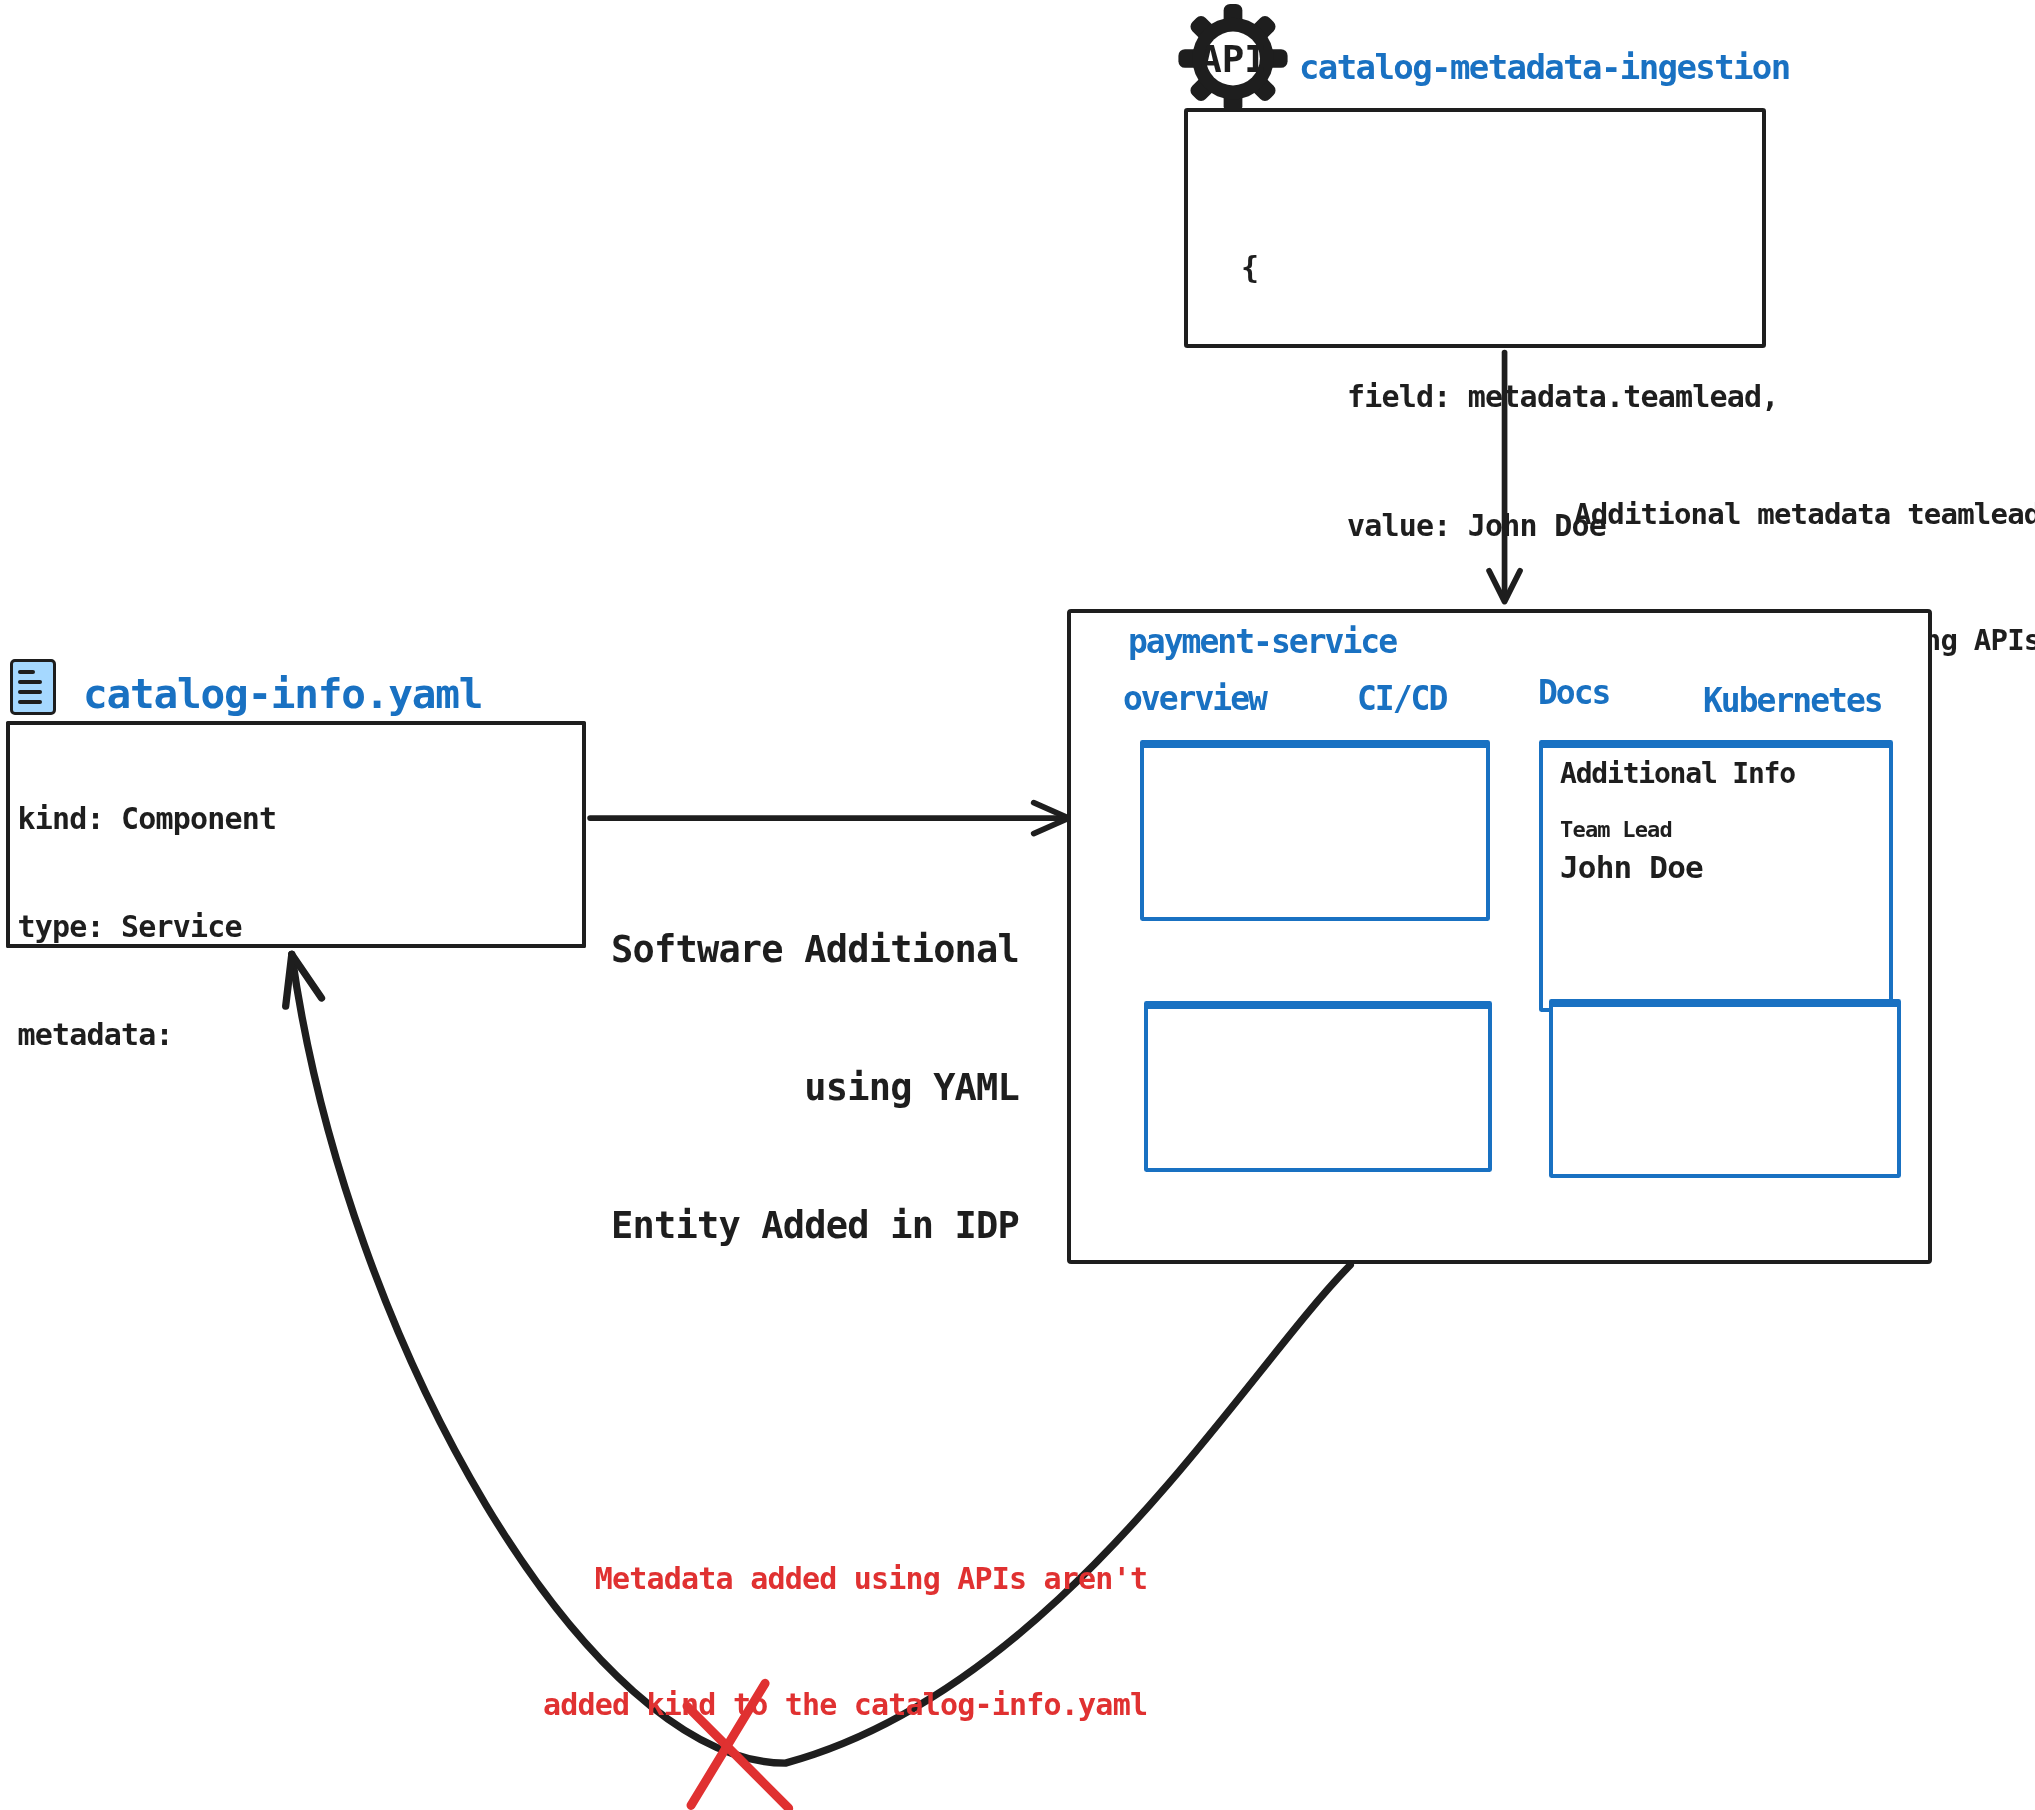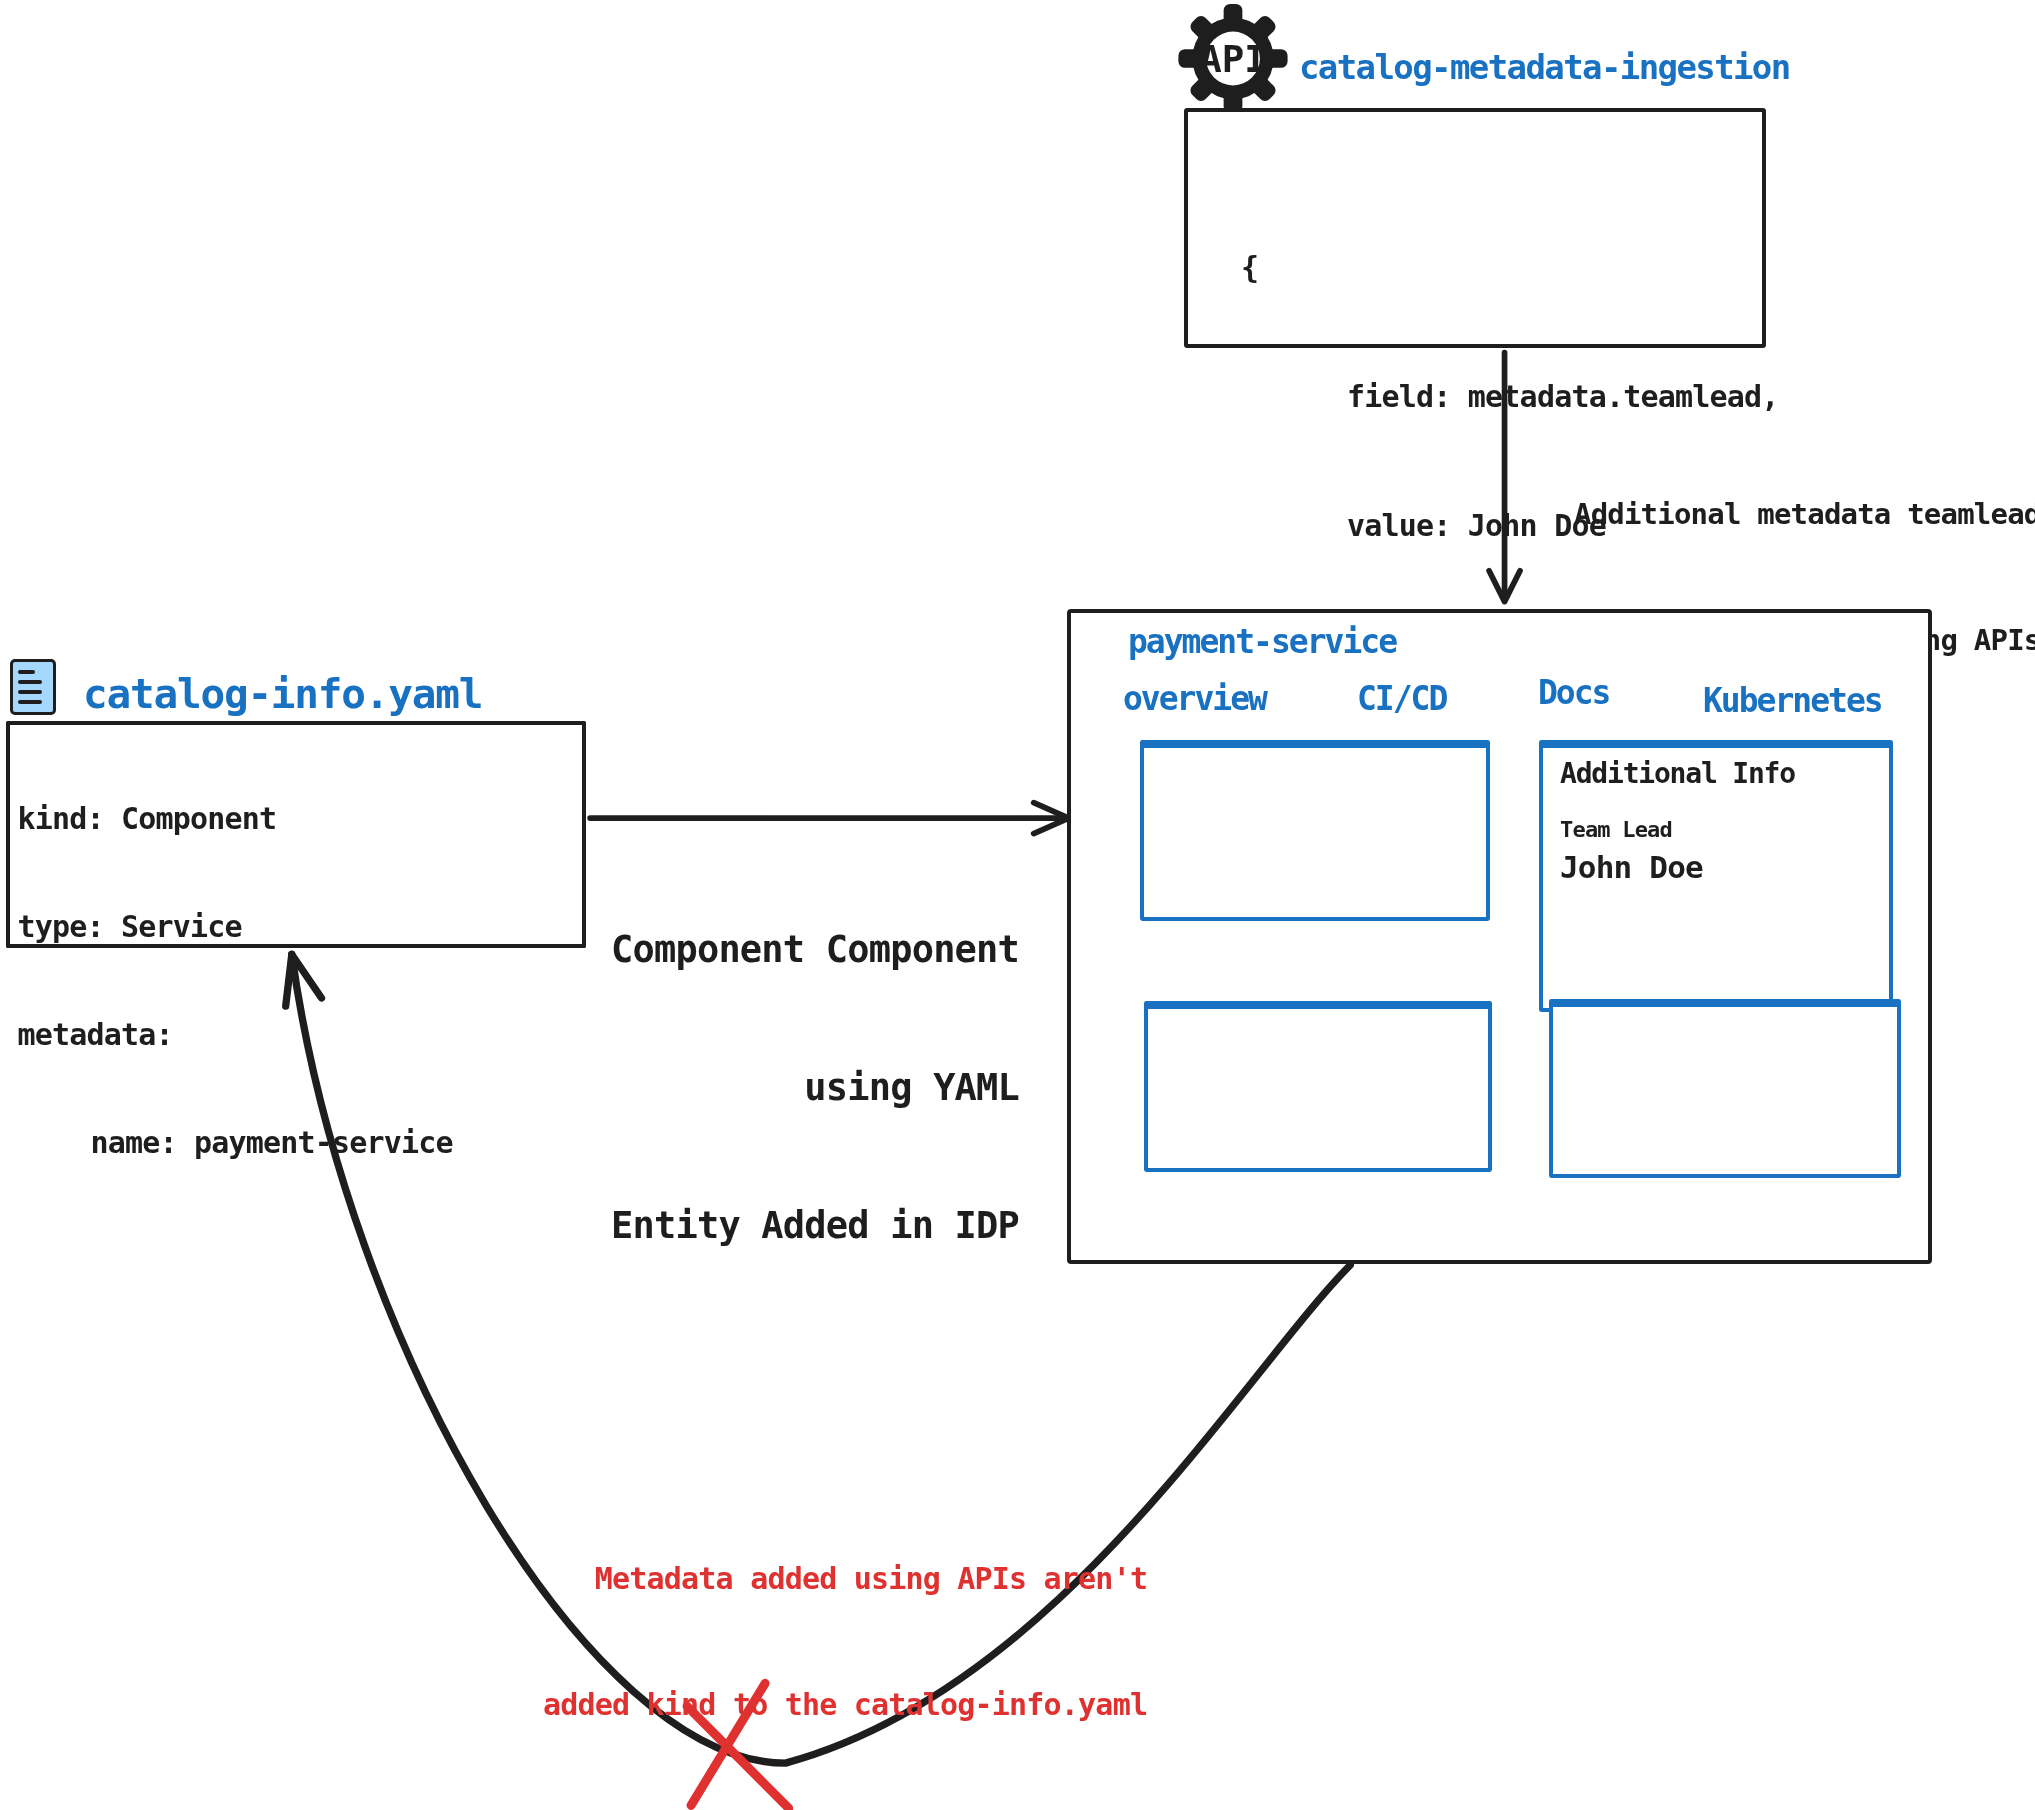--- a/index.html
+++ b/index.html
@@ -135,26 +135,25 @@
     <div class="bar"></div>
   </div>
 
   <div class="abs blue yaml-title">catalog-info.yaml</div>
 
   <div class="sketch-box yaml-box">
     <div class="code">
       <div>kind: Component</div>
       <div>type: Service</div>
       <div>metadata:</div>
-      <div class="indent">name: payment-service</div>
     </div>
   </div>
 
   <div class="abs yaml-arrow-label">
-    <div>Component Component</div>
+    <div>Software Additional</div>
     <div>using YAML</div>
     <div>Entity Added in IDP</div>
   </div>
 
   <div class="sketch-box idp-box">
     <div class="abs blue idp-title">payment-service</div>
 
     <div class="tab blue" style="left:52px;top:66px;">overview</div>
     <div class="tab blue" style="left:286px;top:66px;">CI/CD</div>
     <div class="tab blue" style="left:467px;top:60px;">Docs</div>

